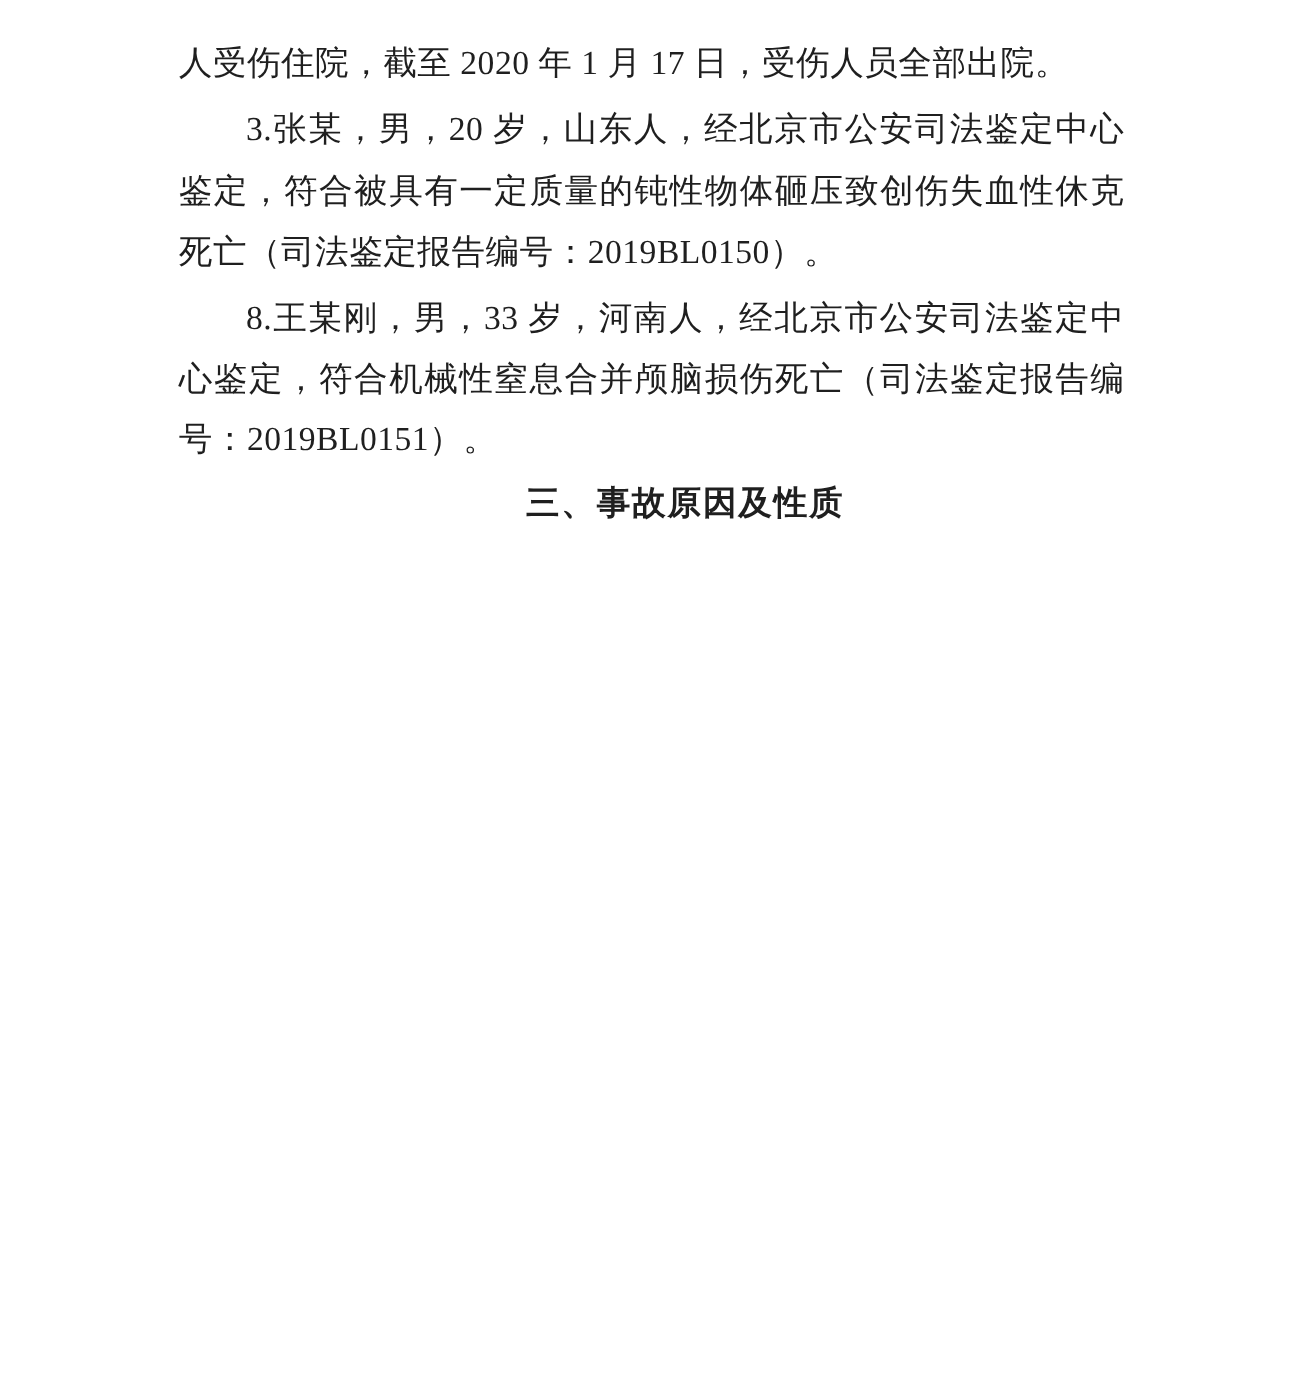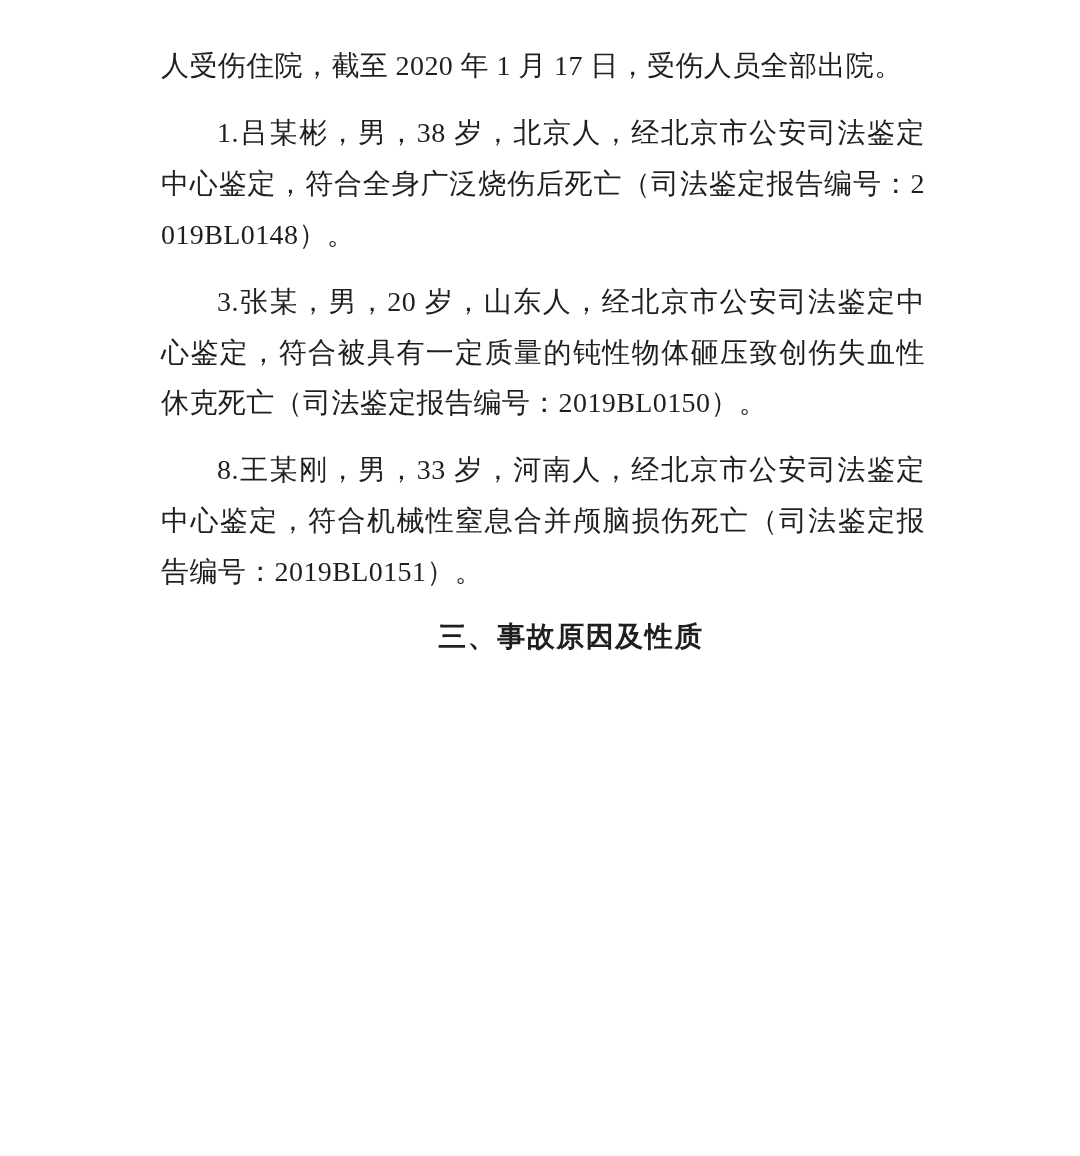--- a/index.html
+++ b/index.html
@@ -16,21 +16,21 @@
   }
   .doc {
     position: absolute;
     left: 145px;
     top: 0;
     width: 796px;
     padding-top: 25px;
     color: #1f1f1f;
   }
   .para {
-    margin: 16px;
+    margin: 4px;
     font-family: "Liberation Serif", "DejaVu Serif", serif;
     font-size: 28px;
     line-height: 50.9px;
     text-align: justify;
     text-justify: inter-ideograph;
     letter-spacing: 0.4px;
     word-break: break-all;
   }
   .para.indent {
     text-indent: 2em;
@@ -45,18 +45,17 @@
     text-align: center;
     letter-spacing: 1.5px;
   }
 </style>
 </head>
 <body>
 
 <div class="page">
   <div class="doc" id="doc" style="color: rgb(31, 31, 31);">
       <p class="para body">人受伤住院，截至 2020 年 1 月 17 日，受伤人员全部出院。</p>
-      <p class="para body indent">1.吕某彬，男，38 岁，北京人，经北京市公安司法鉴定中心鉴定，符合全身广泛烧伤后死亡（司法鉴定报告编号：2019BL0148）。</p>
       <p class="para body indent">3.张某，男，20 岁，山东人，经北京市公安司法鉴定中心鉴定，符合被具有一定质量的钝性物体砸压致创伤失血性休克死亡（司法鉴定报告编号：2019BL0150）。</p>
       <p class="para body indent">8.王某刚，男，33 岁，河南人，经北京市公安司法鉴定中心鉴定，符合机械性窒息合并颅脑损伤死亡（司法鉴定报告编号：2019BL0151）。</p>
       <p class="para heading-hei indent">三、事故原因及性质</p>
     </div>
 </div>
 
 </body></html>

